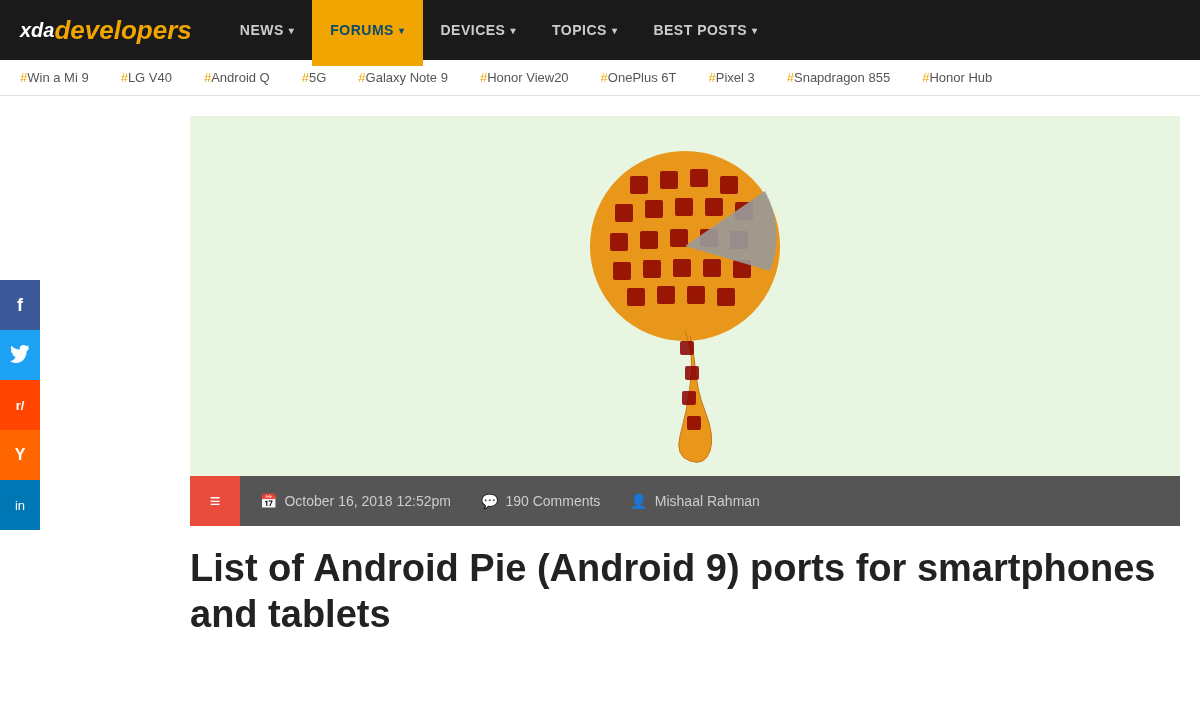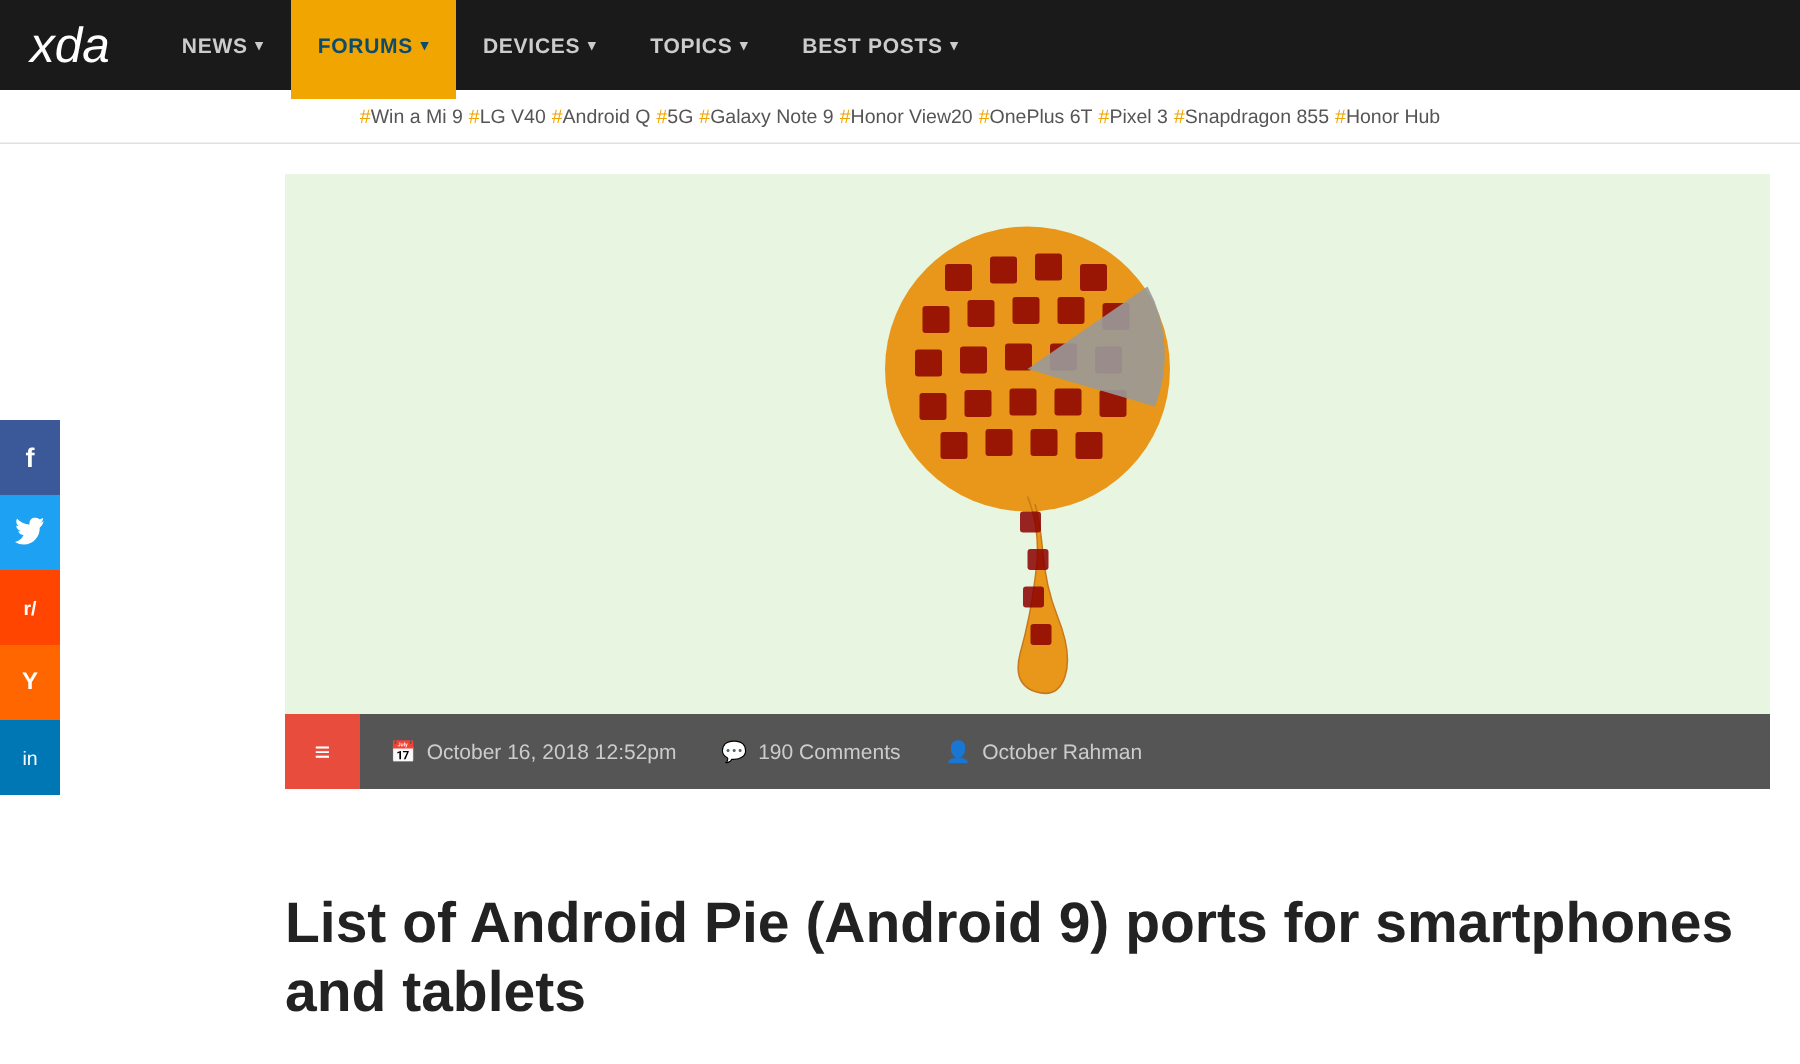--- a/index.html
+++ b/index.html
@@ -11,21 +11,21 @@
       display: flex;
       align-items: center;
       height: 60px;
       padding: 0 20px;
     }
     .logo {
       display: flex;
       align-items: center;
       margin-right: 30px;
     }
-    .logo-xda { color: #fff; font-size: 33px; font-weight: normal; font-style: italic; }
+    .logo-xda { color: #fff; font-size: 20px; font-weight: bold; font-style: italic; }
     .logo-dev { color: #f0a500; font-size: 26px; font-weight: bold; font-style: italic; }
     .nav-items {
       display: flex;
       list-style: none;
       height: 100%;
     }
     .nav-items li {
       display: flex;
       align-items: center;
     }
@@ -50,23 +50,22 @@
       font-size: 10px;
     }
 
     
     .trending-bar {
       background: #fff;
       border-bottom: 1px solid #e0e0e0;
       padding: 10px 20px;
       display: flex;
       align-items: center;
-      gap: 4px;
+      gap: 32px;
       flex-wrap: nowrap;
-      justify-content: center;
     }
     .trending-bar a {
       color: #555;
       text-decoration: none;
       font-size: 13px;
       white-space: nowrap;
     }
     .trending-bar a .hash { color: #f0a500; }
 
     
@@ -149,29 +148,29 @@
     .article-title-area {
       width: 990px;
       margin-left: 190px;
       padding: 20px 0 10px 0;
     }
     .article-title {
       font-size: 38px;
       font-weight: bold;
       color: #222;
       line-height: 1.2;
-      margin-top: 48px;
     }
   </style>
 </head>
 <body>
 
 <nav class="top-nav">
   <div class="logo">
     <span class="logo-xda">xda</span>
+    <span class="logo-dev">developers</span>
   </div>
   <ul class="nav-items">
     <li>
       <a href="#">NEWS <span class="arrow">▾</span></a>
     </li>
     <li class="active">
       <a href="#">FORUMS <span class="arrow">▾</span></a>
     </li>
     <li>
       <a href="#">DEVICES <span class="arrow">▾</span></a>
@@ -270,20 +269,20 @@
     <div class="meta-item">
       <span class="icon">📅</span>
       <span>October 16, 2018 12:52pm</span>
     </div>
     <div class="meta-item">
       <span class="icon">💬</span>
       <span>190 Comments</span>
     </div>
     <div class="meta-item">
       <span class="icon">👤</span>
-      <span>October Rahman</span>
+      <span>Mishaal Rahman</span>
     </div>
   </div>
 </div>
 
 <div class="article-title-area">
   <h1 class="article-title">List of Android Pie (Android 9) ports for smartphones and tablets</h1>
 </div>
 
 </body></html>

